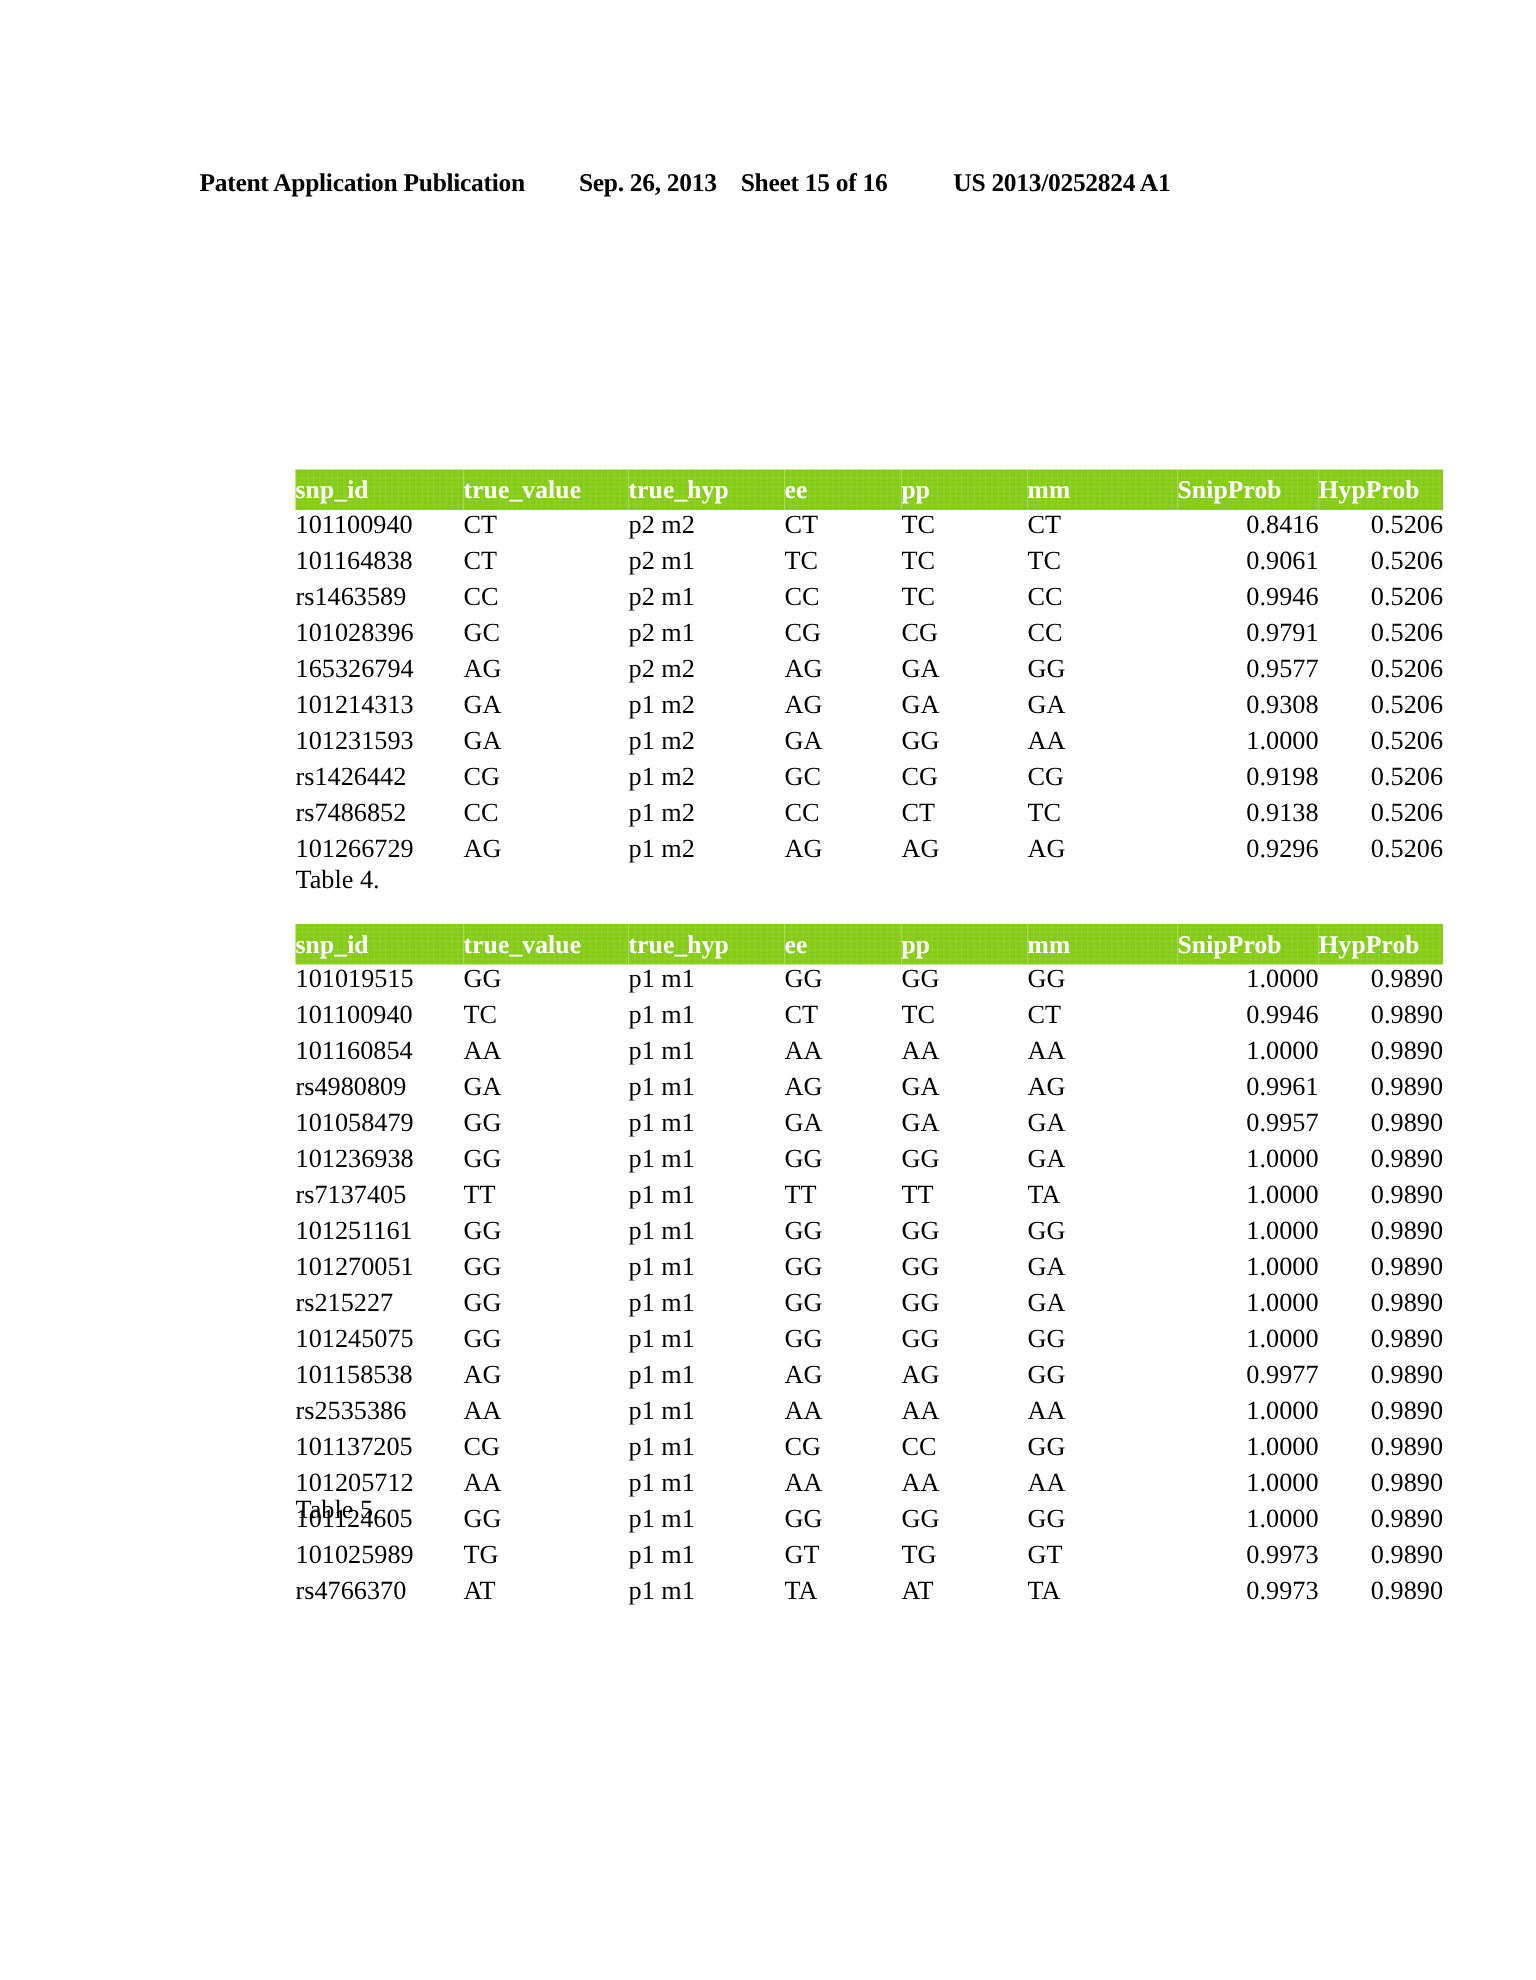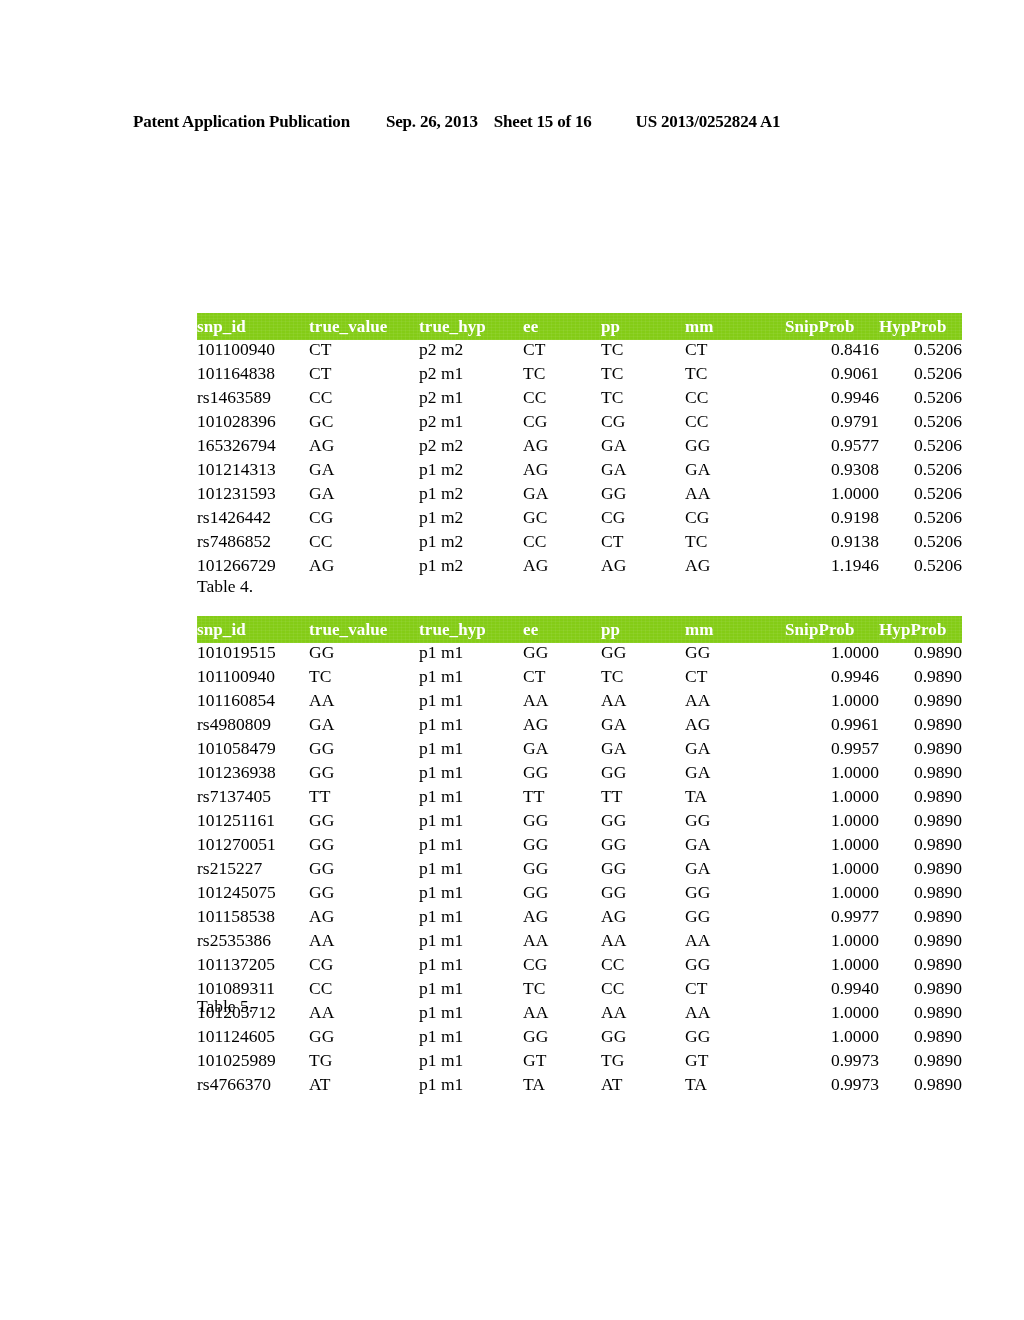--- a/index.html
+++ b/index.html
@@ -234,21 +234,21 @@
           <td class="col-snipp">0.9138</td>
           <td class="col-hypp">0.5206</td>
         </tr>
         <tr>
           <td class="col-snp">101266729</td>
           <td class="col-true">AG</td>
           <td class="col-hyp">p1 m2</td>
           <td class="col-ee">AG</td>
           <td class="col-pp">AG</td>
           <td class="col-mm">AG</td>
-          <td class="col-snipp">1.1946</td>
+          <td class="col-snipp">0.9296</td>
           <td class="col-hypp">0.5206</td>
         </tr>
       </tbody>
   </table>
 </div>
 <div class="table-caption" id="caption-table4">Table 4.</div>
 
 <div class="table-block" id="table5-block">
   <table class="snp-table">
     <thead>
@@ -398,30 +398,20 @@
           <td class="col-snp">101137205</td>
           <td class="col-true">CG</td>
           <td class="col-hyp">p1 m1</td>
           <td class="col-ee">CG</td>
           <td class="col-pp">CC</td>
           <td class="col-mm">GG</td>
           <td class="col-snipp">1.0000</td>
           <td class="col-hypp">0.9890</td>
         </tr>
         <tr>
-          <td class="col-snp">101089311</td>
-          <td class="col-true">CC</td>
-          <td class="col-hyp">p1 m1</td>
-          <td class="col-ee">TC</td>
-          <td class="col-pp">CC</td>
-          <td class="col-mm">CT</td>
-          <td class="col-snipp">0.9940</td>
-          <td class="col-hypp">0.9890</td>
-        </tr>
-        <tr>
           <td class="col-snp">101205712</td>
           <td class="col-true">AA</td>
           <td class="col-hyp">p1 m1</td>
           <td class="col-ee">AA</td>
           <td class="col-pp">AA</td>
           <td class="col-mm">AA</td>
           <td class="col-snipp">1.0000</td>
           <td class="col-hypp">0.9890</td>
         </tr>
         <tr>

